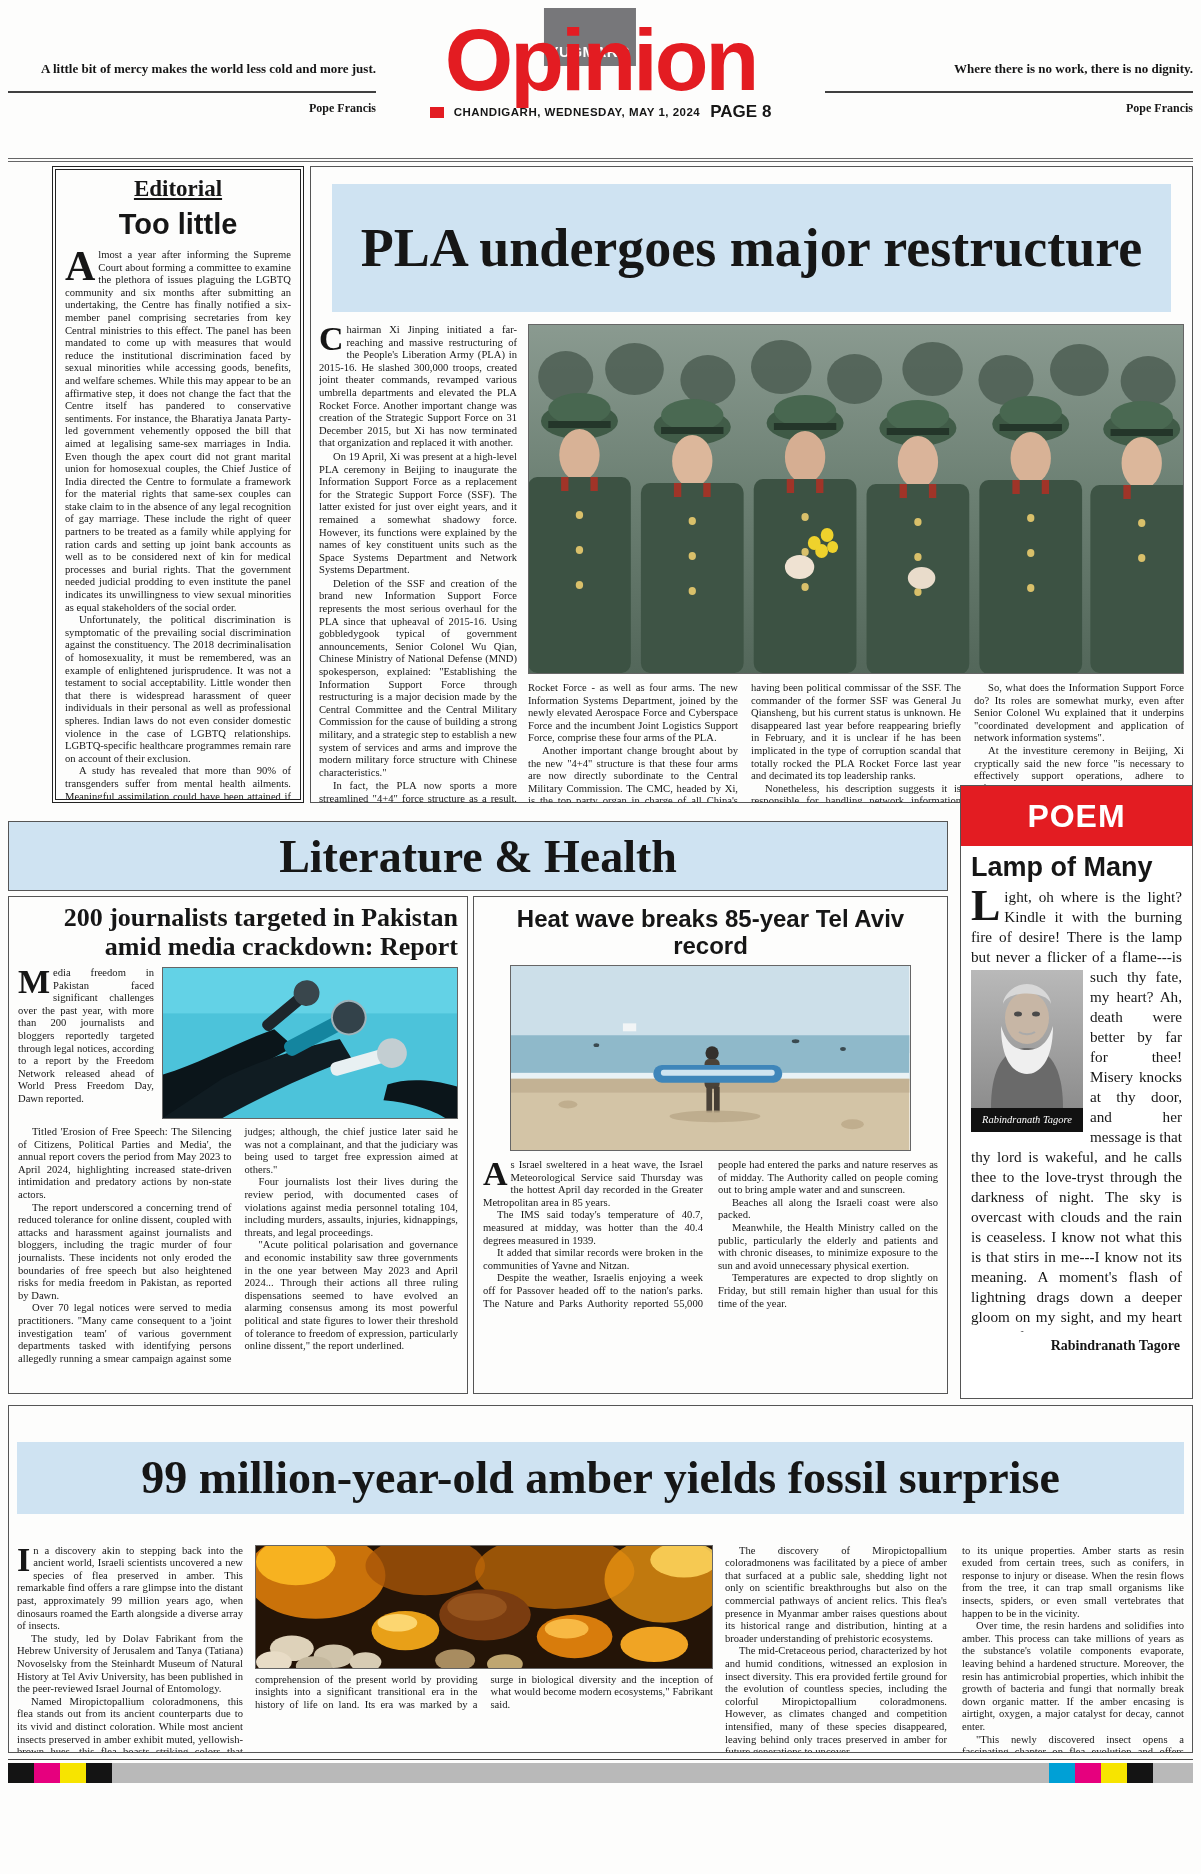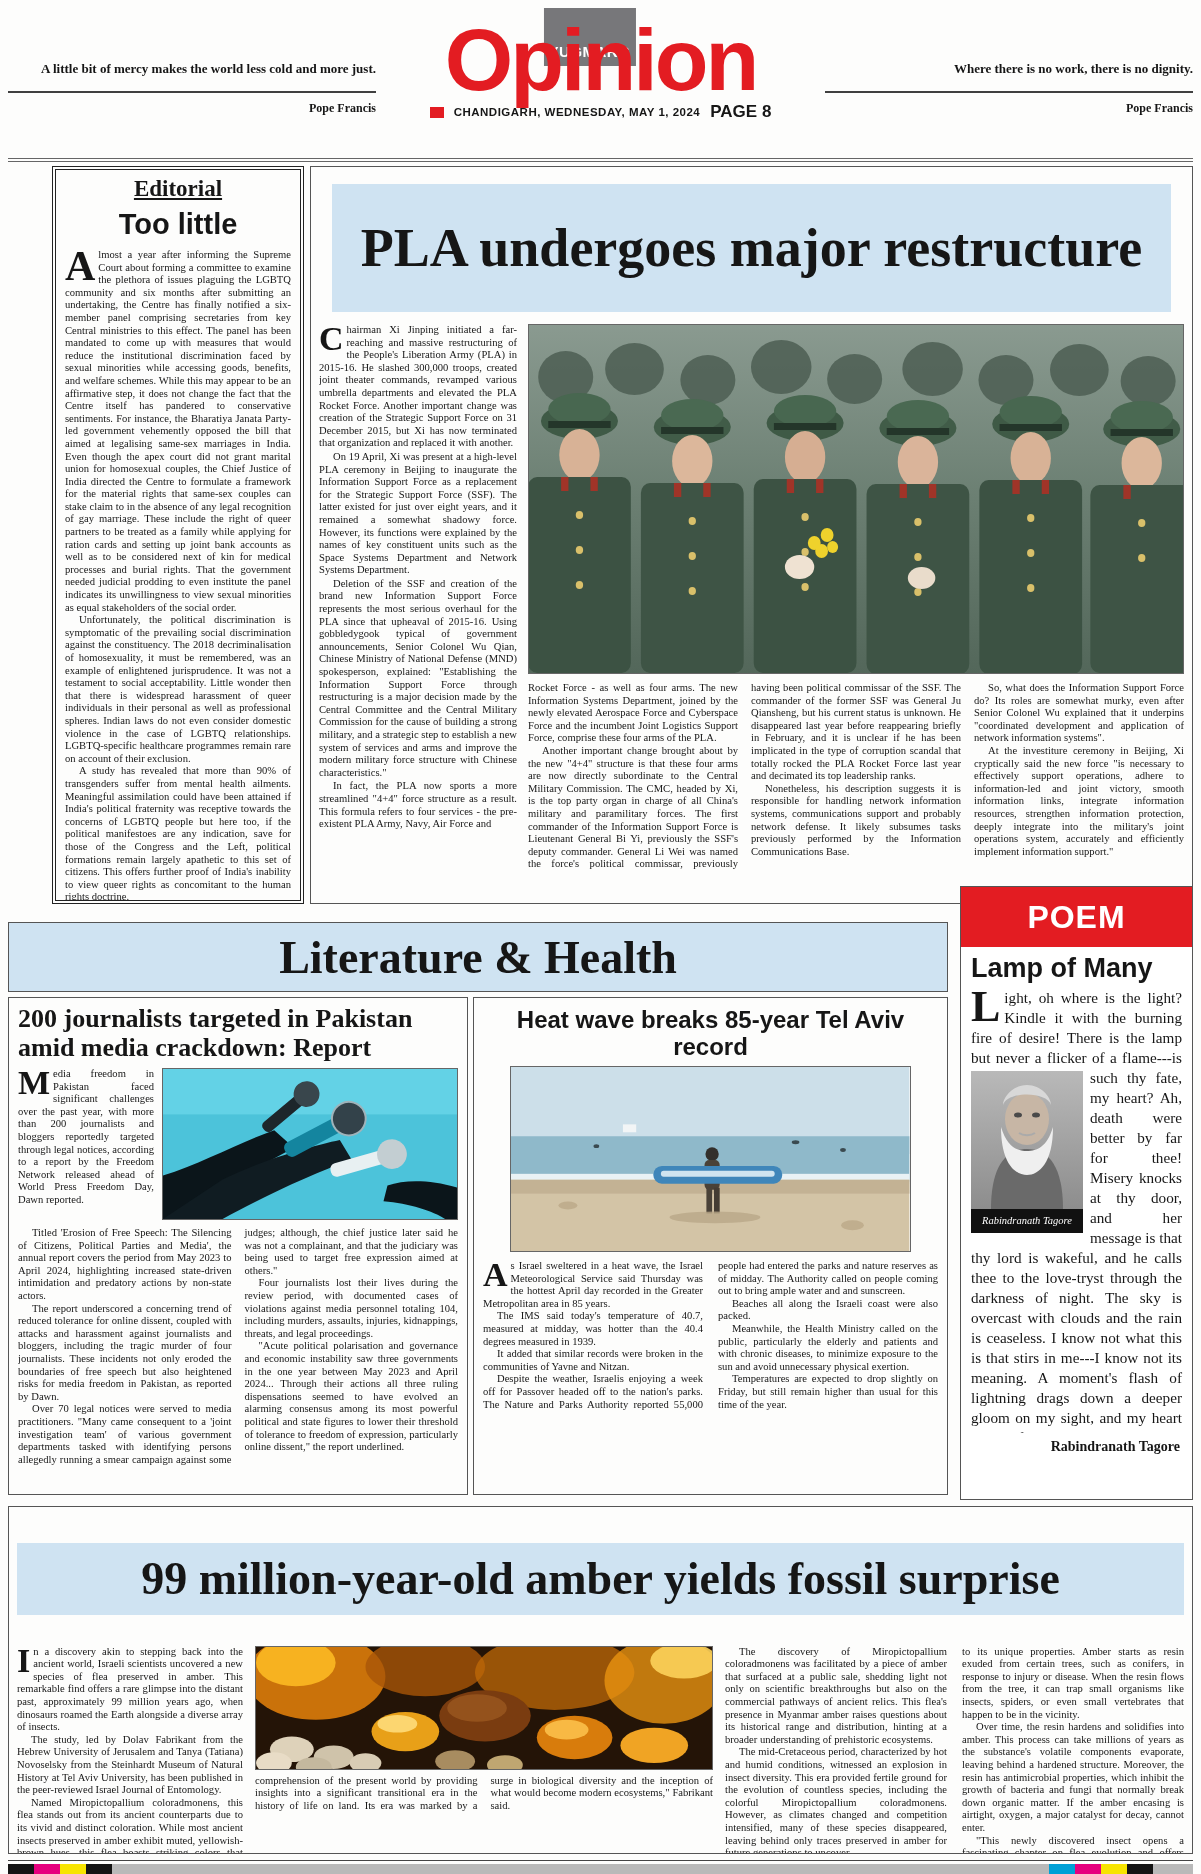--- a/index.html
+++ b/index.html
@@ -20,21 +20,21 @@
            padding-bottom:6px;z-index:1;}
   .opinion-word{position:relative;z-index:2;font-family:"Liberation Sans",sans-serif;font-weight:bold;
                 font-size:88px;line-height:96px;letter-spacing:-3px;margin-top:6px;}
   .dateline-row{display:flex;align-items:center;justify-content:center;gap:10px;margin-top:-6px;}
   .date-mark{width:14px;height:11px;}
   .dateline{font-family:"Liberation Sans",sans-serif;font-weight:bold;font-size:11.5px;letter-spacing:.5px;}
   .page-num{font-family:"Liberation Sans",sans-serif;font-weight:bold;font-size:17px;}
   .rule-double{height:4px;border-top:1px solid #666;border-bottom:1px solid #666;margin:2px 0 4px 0;}
 
   
-  .main-row{display:flex;gap:6px;height:738px;padding-left:44px;}
+  .main-row{display:flex;gap:6px;height:637px;padding-left:44px;}
   .ed-box{width:246px;border:1px solid #222;outline:1px solid #222;outline-offset:2px;
           margin:3px;padding:4px 9px;overflow:hidden;}
   .ed-label{font-size:23px;font-weight:bold;text-align:center;text-decoration:underline;margin:2px 0 6px 0;}
   .ed-head{font-family:"Liberation Sans",sans-serif;font-size:29px;font-weight:bold;text-align:center;margin:2px 0 8px 0;}
   .bodytext p{margin:0;font-size:10.6px;line-height:12.6px;text-align:justify;}
   .bodytext p.ind{text-indent:14px;}
   .dc::first-letter{float:left;font-size:34px;line-height:27px;font-weight:bold;padding:1px 3px 0 0;}
   .dc3::first-letter{float:left;font-size:42px;line-height:33px;font-weight:bold;padding:1px 3px 0 0;}
 
   .pla{flex:1;border:1px solid #555;padding:5px 8px;overflow:hidden;}
@@ -48,21 +48,21 @@
   .pla-photo svg{display:block;width:100%;height:348px;}
   .pla-cols{columns:3;column-gap:13px;margin-top:8px;height:218px;overflow:hidden;}
 
   
   .lit-section{display:flex;gap:12px;height:578px;margin-top:18px;}
   .lit-left{flex:1;}
   .lit-banner{height:70px;border:1px solid #555;display:flex;align-items:center;justify-content:center;
               font-size:46px;font-weight:bold;}
   .lit-articles{display:flex;margin-top:5px;height:498px;}
   .pak-article{width:460px;border:1px solid #555;padding:4px 9px;overflow:hidden;}
-  .pak-head{font-size:26px;line-height:29px;font-weight:bold;text-align:left;margin:2px 0 6px 0;}
+  .pak-head{font-size:26px;line-height:29px;font-weight:bold;text-align:right;margin:2px 0 6px 0;}
   .pak-top{overflow:hidden;}
   .pak-photo{float:right;width:296px;height:152px;margin:0 0 4px 8px;}
   .pak-photo svg{display:block;width:100%;height:100%;}
   .pak-cols{columns:2;column-gap:13px;margin-top:3px;height:255px;overflow:hidden;}
   .hw-article{flex:1;border:1px solid #555;margin-left:5px;padding:4px 9px;overflow:hidden;}
   .hw-head{font-family:"Liberation Sans",sans-serif;font-size:24px;line-height:27px;font-weight:bold;
            text-align:center;margin:4px 0 6px 0;}
   .hw-photo{width:88%;height:186px;margin:4px auto 8px auto;}
   .hw-photo svg{display:block;width:100%;height:100%;}
   .hw-cols{columns:2;column-gap:15px;height:238px;overflow:hidden;}

